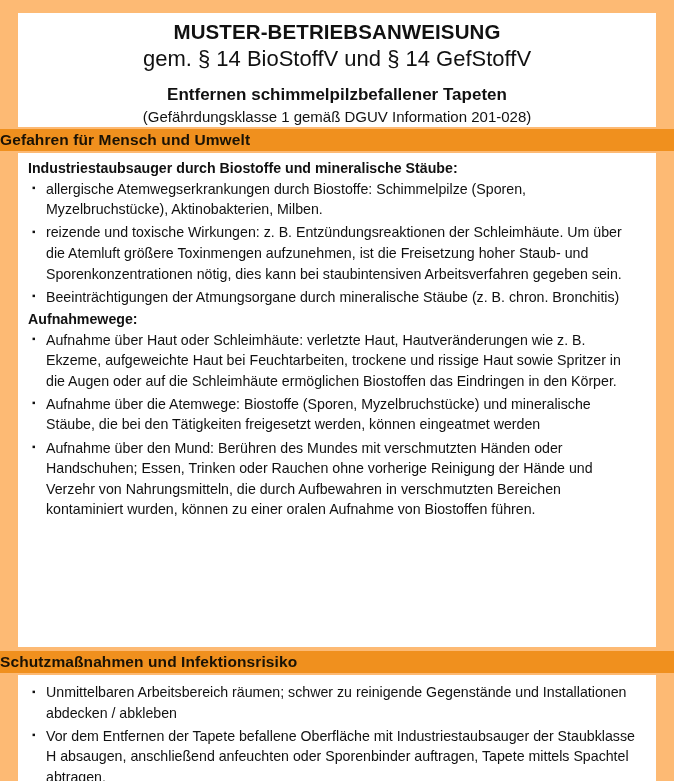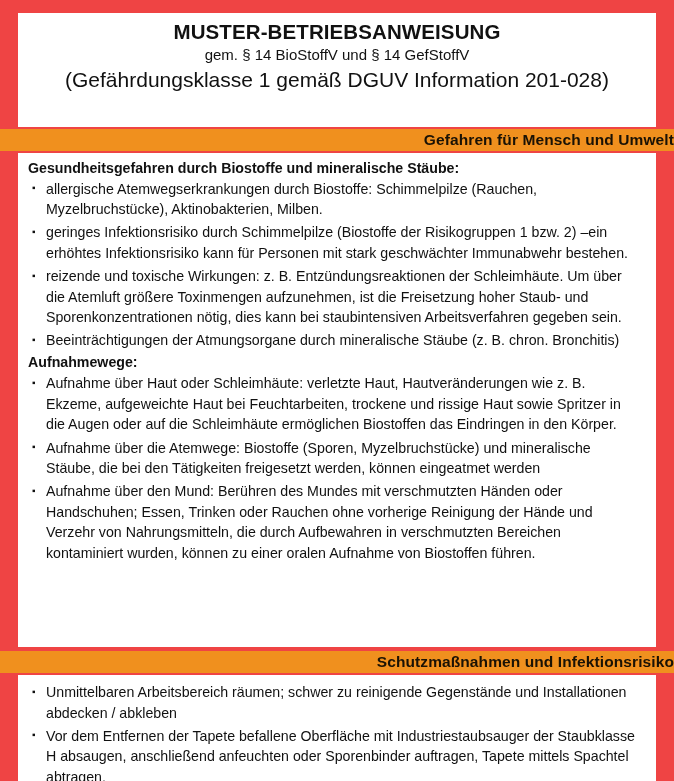--- a/index.html
+++ b/index.html
@@ -11,21 +11,21 @@
     font-family: "Liberation Sans", "DejaVu Sans", sans-serif;
     -webkit-font-smoothing: antialiased;
   }
 
   
   .sheet {
     position: relative;
     width: 674px;
     height: 781px;
     overflow: hidden;
-    background: #ef4444;           
+    background: #fdba74;           
     box-sizing: border-box;
   }
 
   
   .panel {
     background: #FFFFFF;
     box-sizing: border-box;
   }
 
   
@@ -40,48 +40,48 @@
   }
   .doc-title {
     font-size: 20.5px;
     font-weight: bold;
     letter-spacing: 0.1px;
     color: #111111;
     line-height: 1.14;
     margin: 0;
   }
   .doc-subtitle {
-    font-size: 15px;
+    font-size: 22px;
     font-weight: normal;
     color: #111111;
     line-height: 1.2;
     margin: 3px 0 0 0;
   }
   .doc-heading {
     font-size: 17px;
     font-weight: bold;
     color: #111111;
     line-height: 1.2;
     margin: 12px 0 0 0;
   }
   .doc-ref {
-    font-size: 21px;
+    font-size: 15px;
     font-weight: normal;
     color: #111111;
     line-height: 1.2;
     margin: 3px 0 0 0;
   }
 
   
   .band {
     position: absolute;
     left: 0;
     width: 674px;
     background: #F0901E;
-    text-align: right;
+    text-align: left;
     color: #1a1205;
     font-size: 15.5px;
     font-weight: bold;
     letter-spacing: 0.1px;
     line-height: 22px;
   }
   .band-hazards { top: 129px; height: 22px; }
   .band-measures { top: 651px; height: 22px; }
 
   
@@ -135,32 +135,32 @@
   }
 </style>
 </head>
 <body>
 
 <div class="sheet">
 
   <div class="panel panel-title">
     <div class="doc-title">MUSTER-BETRIEBSANWEISUNG</div>
     <div class="doc-subtitle">gem. § 14 BioStoffV und § 14 GefStoffV</div>
+    <div class="doc-heading">Entfernen schimmelpilzbefallener Tapeten</div>
     <div class="doc-ref">(Gefährdungsklasse 1 gemäß DGUV Information 201-028)</div>
   </div>
 
   <div class="band band-hazards">Gefahren für Mensch und Umwelt</div>
 
   <div class="panel panel-hazards">
 
-    <div class="sub-head">Gesundheitsgefahren durch Biostoffe und mineralische Stäube:</div>
+    <div class="sub-head">Industriestaubsauger durch Biostoffe und mineralische Stäube:</div>
 
     <ul class="bullets">
-      <li>allergische Atemwegserkrankungen durch Biostoffe: Schimmelpilze (Rauchen, Myzelbruchstücke), Aktinobakterien, Milben.</li>
-      <li>geringes Infektionsrisiko durch Schimmelpilze (Biostoffe der Risikogruppen 1 bzw. 2) –ein erhöhtes Infektionsrisiko kann für Personen mit stark geschwächter Immunabwehr bestehen.</li>
+      <li>allergische Atemwegserkrankungen durch Biostoffe: Schimmelpilze (Sporen, Myzelbruchstücke), Aktinobakterien, Milben.</li>
       <li>reizende und toxische Wirkungen: z. B. Entzündungsreaktionen der Schleimhäute. Um über die Atemluft größere Toxinmengen aufzunehmen, ist die Freisetzung hoher Staub- und Sporenkonzentrationen nötig, dies kann bei staubintensiven Arbeitsverfahren gegeben sein.</li>
       <li>Beeinträchtigungen der Atmungsorgane durch mineralische Stäube (z. B. chron. Bronchitis)</li>
     </ul>
 
     <div class="sub-head spaced">Aufnahmewege:</div>
 
     <ul class="bullets">
       <li>Aufnahme über Haut oder Schleimhäute: verletzte Haut, Hautveränderungen wie z. B. Ekzeme, aufgeweichte Haut bei Feuchtarbeiten, trockene und rissige Haut sowie Spritzer in die Augen oder auf die Schleimhäute ermöglichen Biostoffen das Eindringen in den Körper.</li>
       <li>Aufnahme über die Atemwege: Biostoffe (Sporen, Myzelbruchstücke) und mineralische Stäube, die bei den Tätigkeiten freigesetzt werden, können eingeatmet werden</li>
       <li>Aufnahme über den Mund: Berühren des Mundes mit verschmutzten Händen oder Handschuhen; Essen, Trinken oder Rauchen ohne vorherige Reinigung der Hände und Verzehr von Nahrungsmitteln, die durch Aufbewahren in verschmutzten Bereichen kontaminiert wurden, können zu einer oralen Aufnahme von Biostoffen führen.</li>

